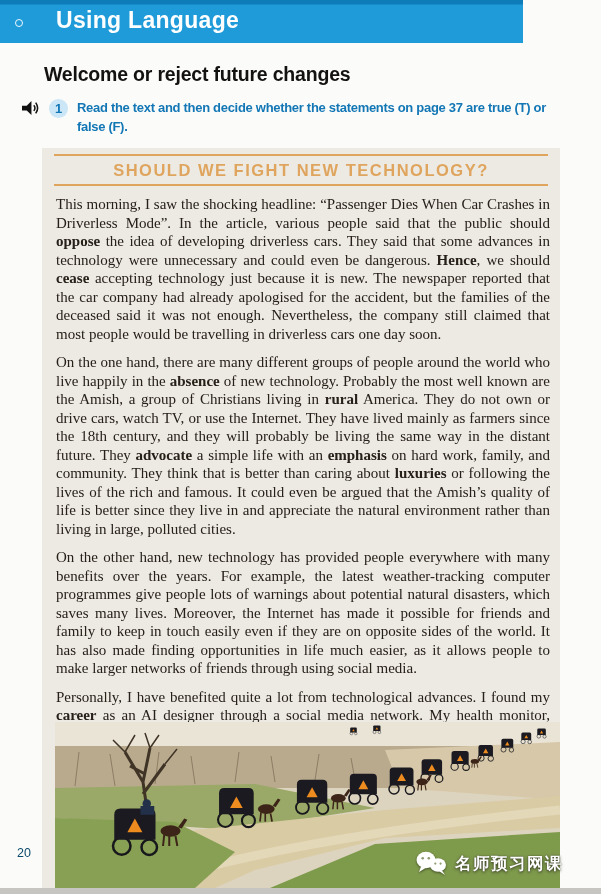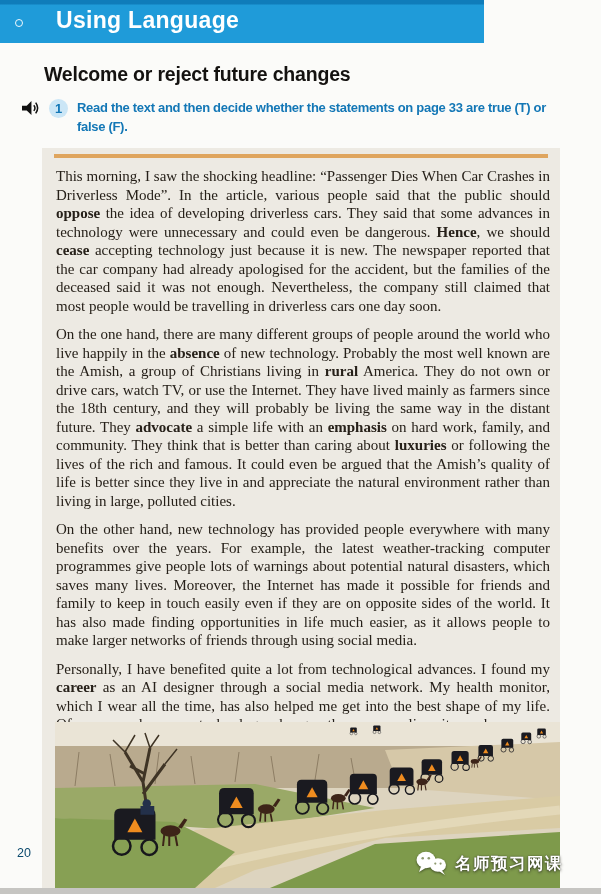--- a/index.html
+++ b/index.html
@@ -1,20 +1,20 @@
 <!DOCTYPE html>
 <html><head>
 <meta charset="utf-8">
 <style>
   *{margin:0;padding:0;box-sizing:border-box}
   html,body{width:601px;height:894px}
   body{position:relative;background:#fbfbf9;font-family:"Liberation Sans",sans-serif;overflow:hidden}
 
   
-  .banner{position:absolute;top:0;left:0;width:484px;height:43px;
+  .banner{position:absolute;top:0;left:0;width:523px;height:43px;
     background:linear-gradient(180deg,#0f7cba 0,#0f7cba 4px,#1f9bd9 5px,#1f9bd9 100%)}
   .banner-title{position:absolute;left:56px;top:7px;color:#fff;font-size:23px;font-weight:bold;letter-spacing:.3px}
   .banner-ring{position:absolute;left:15px;top:19px;width:8px;height:8px;border:1.5px solid rgba(255,255,255,.92);border-radius:50%}
 
   .section-title{position:absolute;left:44px;top:63px;color:#141210;font-size:19.5px;font-weight:bold;letter-spacing:-.2px}
 
   
   .activity{position:absolute;left:21px;top:99px;display:flex;gap:9px;align-items:flex-start}
   .speaker{width:19px;height:17px;margin-top:1px;flex:0 0 auto}
   .badge{width:19px;height:19px;border-radius:50%;background:#cbe6f6;color:#1377b6;font-size:13px;font-weight:bold;
@@ -51,25 +51,26 @@
 
 <div class="section-title">Welcome or reject future changes</div>
 
 <div class="activity">
   <svg class="speaker" viewBox="0 0 20 18">
     <polygon points="1,6 6,6 11,1 11,16 6,11 1,11" fill="#111"></polygon>
     <path d="M13.5,5.5 Q16,8.5 13.5,11.5" stroke="#111" stroke-width="1.6" fill="none"></path>
     <path d="M15.5,2.8 Q19.6,8.5 15.5,14.2" stroke="#111" stroke-width="1.6" fill="none"></path>
   </svg>
   <span class="badge">1</span>
-  <div class="instruction">Read the text and then decide whether the statements on page 33 are true (T) or false (F).</div>
+  <div class="instruction">Read the text and then decide whether the statements on page 37 are true (T) or false (F).</div>
 </div>
 
 <div class="passage">
   <div class="rule top"></div>
+  <div class="reading-title">SHOULD WE FIGHT NEW TECHNOLOGY?</div>
   <div class="rule"></div>
 
   <div class="paras">
       <p>This morning, I saw the shocking headline: “Passenger Dies When Car Crashes in Driverless Mode”. In the article, various people said that the public should <b>oppose</b> the idea of developing driverless cars. They said that some advances in technology were unnecessary and could even be dangerous. <b>Hence</b>, we should <b>cease</b> accepting technology just because it is new. The newspaper reported that the car company had already apologised for the accident, but the families of the deceased said it was not enough. Nevertheless, the company still claimed that most people would be travelling in driverless cars one day soon.</p>
       <p>On the one hand, there are many different groups of people around the world who live happily in the <b>absence</b> of new technology. Probably the most well known are the Amish, a group of Christians living in <b>rural</b> America. They do not own or drive cars, watch TV, or use the Internet. They have lived mainly as farmers since the 18th century, and they will probably be living the same way in the distant future. They <b>advocate</b> a simple life with an <b>emphasis</b> on hard work, family, and community. They think that is better than caring about <b>luxuries</b> or following the lives of the rich and famous. It could even be argued that the Amish’s quality of life is better since they live in and appreciate the natural environment rather than living in large, polluted cities.</p>
       <p>On the other hand, new technology has provided people everywhere with many benefits over the years. For example, the latest weather-tracking computer programmes give people lots of warnings about potential natural disasters, which saves many lives. Moreover, the Internet has made it possible for friends and family to keep in touch easily even if they are on opposite sides of the world. It has also made finding opportunities in life much easier, as it allows people to make larger networks of friends through using social media.</p>
       <p>Personally, I have benefited quite a lot from technological advances. I found my <b>career</b> as an AI designer through a social media network. My health monitor, which I wear all the time, has also helped me get into the best shape of my life. Of course, when new technology changes the way we live, it can be a scary <b>prospect</b>. Nevertheless, I will always look on the positive side of change and accept it rather than resist it.</p>
     </div>
 
   <svg class="photo" viewBox="0 0 505 166" preserveAspectRatio="none" role="img" aria-label="A long line of black Amish horse-drawn buggies with orange safety triangles travelling along a country dirt road between green fields">

